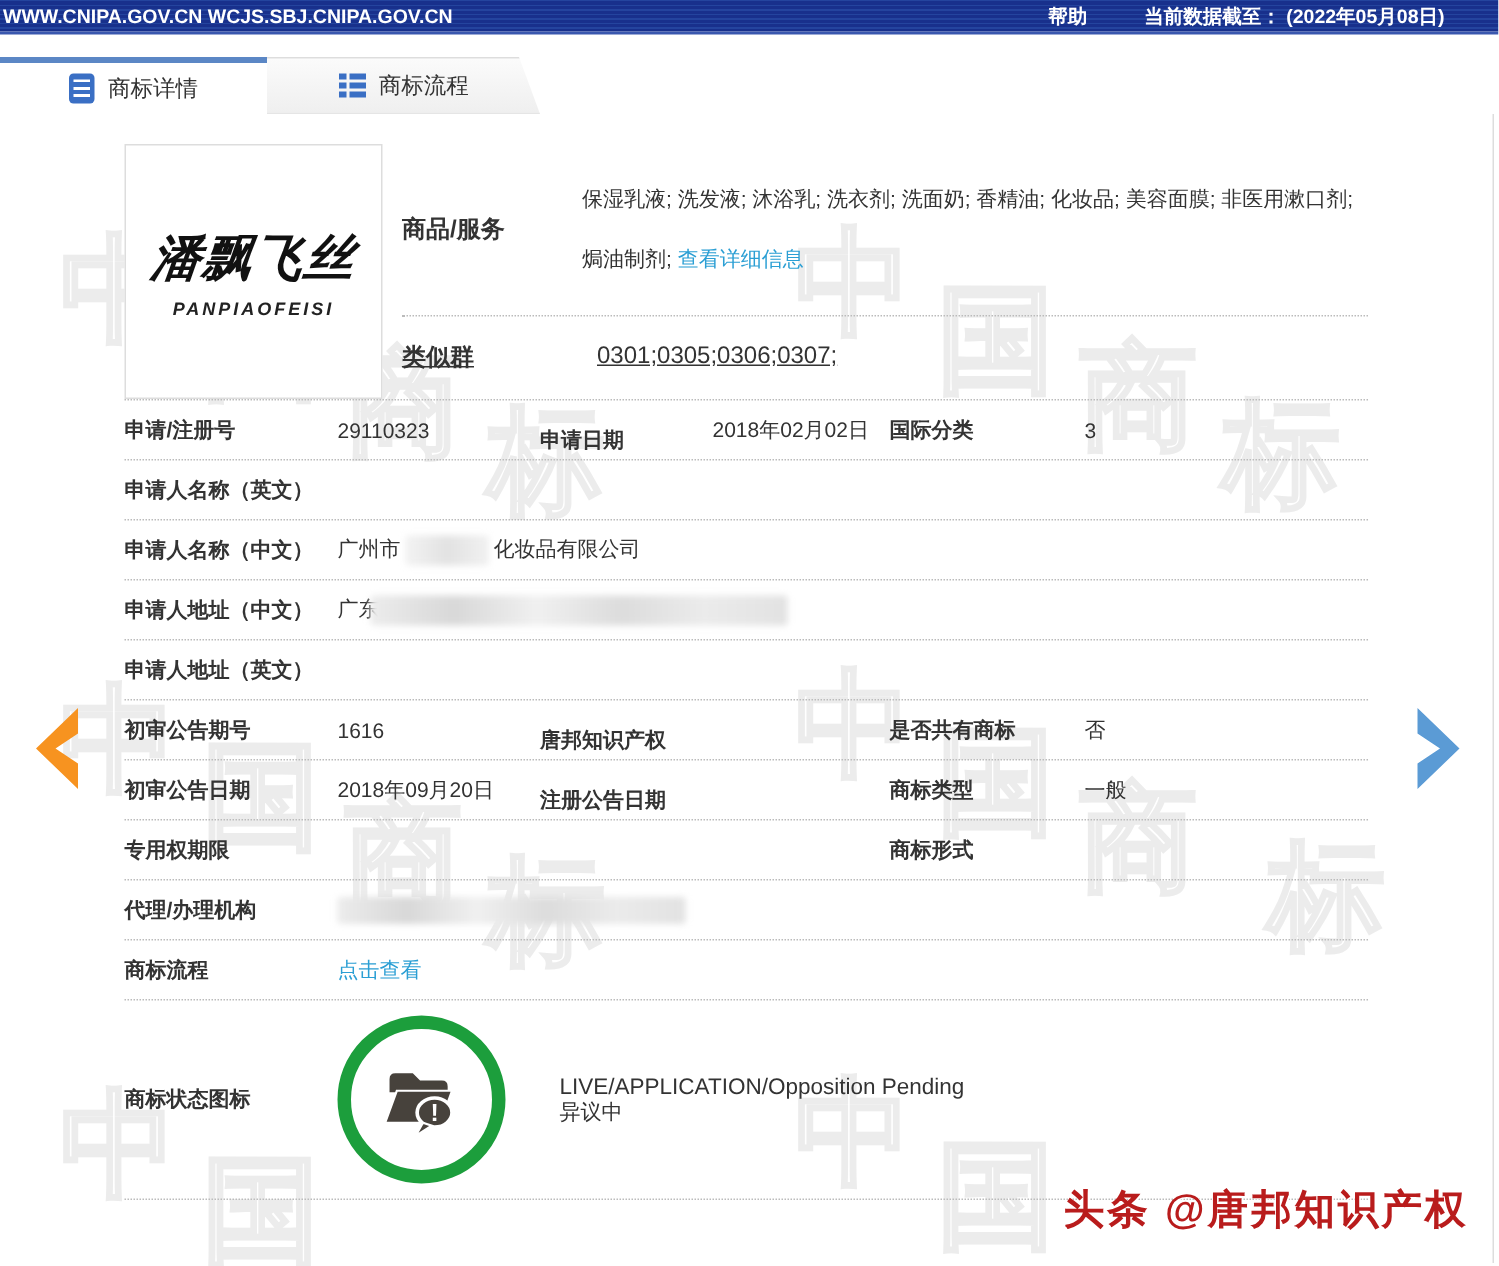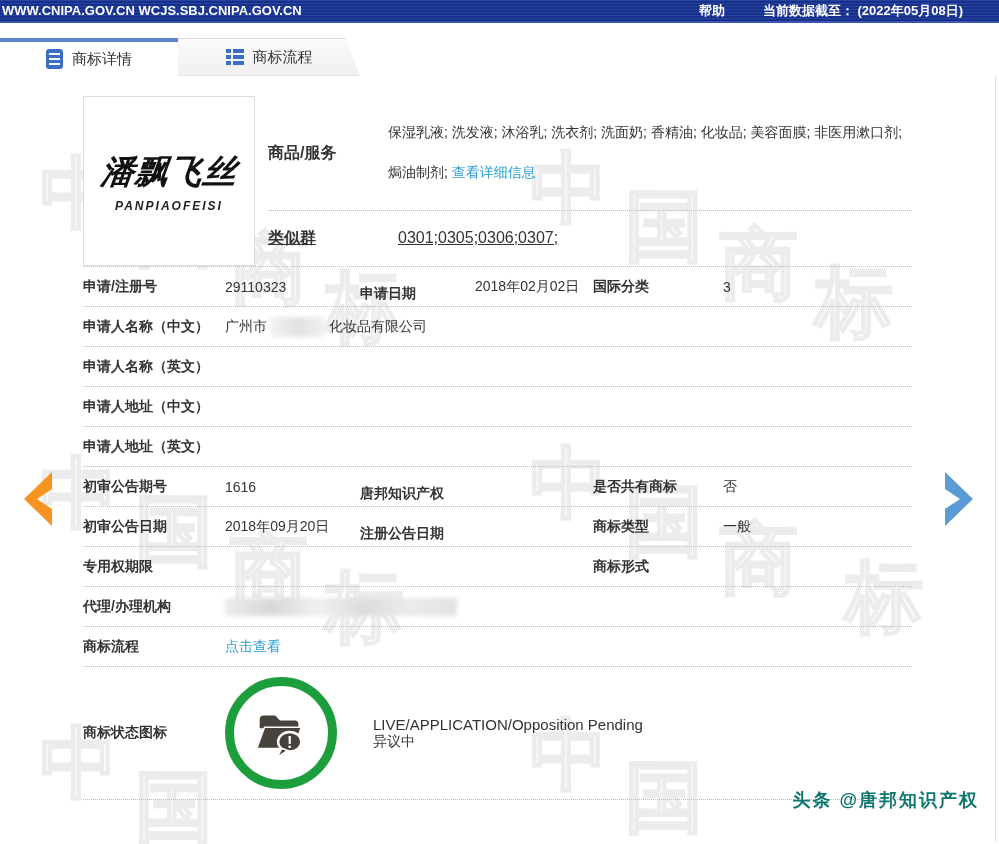--- a/index.html
+++ b/index.html
@@ -86,21 +86,21 @@
   .status-en { font-size:15px; color:#333; }
   .status-cn { font-size:14px; }
 
   
   .nav-arrow { position:absolute; z-index:3; width:38px; height:56px; cursor:pointer; }
   .nav-arrow.prev { left:18px; top:395px; }
   .nav-arrow.next { left:941px; top:395px; }
 
   
   .footer-wm { position:absolute; z-index:3; right:16px; top:712px;
-    font-size:18px; font-weight:700; color:#0f766e; letter-spacing:2px;
+    font-size:27px; font-weight:700; color:#b91c1c; letter-spacing:2px;
     text-shadow:1px 1px 0 #fff; }
 </style>
 </head>
 <body>
 
 <header class="topbar">
   <span>WWW.CNIPA.GOV.CN WCJS.SBJ.CNIPA.GOV.CN</span>
   <div class="topbar-right">
     <span>帮助</span>
     <span>当前数据截至： (2022年05月08日)</span>
@@ -177,31 +177,32 @@
     <div class="row">
       <span class="c-l1 lbl">申请/注册号</span>
       <span class="c-v1">29110323</span>
       <span class="c-l2 lbl">申请日期</span>
       <span class="c-v2">2018年02月02日</span>
       <span class="c-l3 lbl">国际分类</span>
       <span class="c-v3">3</span>
     </div>
 
     <div class="row">
+      <span class="c-l1 lbl">申请人名称（英文）</span>
+      <span class="c-v3"></span>
+    </div>
+
+    <div class="row">
       <span class="c-l1 lbl">申请人名称（中文）</span>
       <span class="c-v3"><span>广州市</span><span class="blur-bar blur-name"></span><span>化妆品有限公司</span></span>
     </div>
 
     <div class="row">
-      <span class="c-l1 lbl">申请人名称（英文）</span>
-      <span class="c-v3"></span>
-    </div>
-
-    <div class="row">
       <span class="c-l1 lbl">申请人地址（中文）</span>
+      <span class="c-v3"><span>广东</span><span class="blur-bar blur-addr"></span></span>
     </div>
 
     <div class="row">
       <span class="c-l1 lbl">申请人地址（英文）</span>
       <span class="c-v3"></span>
     </div>
 
     <div class="row">
       <span class="c-l1 lbl">初审公告期号</span>
       <span class="c-v1">1616</span>

